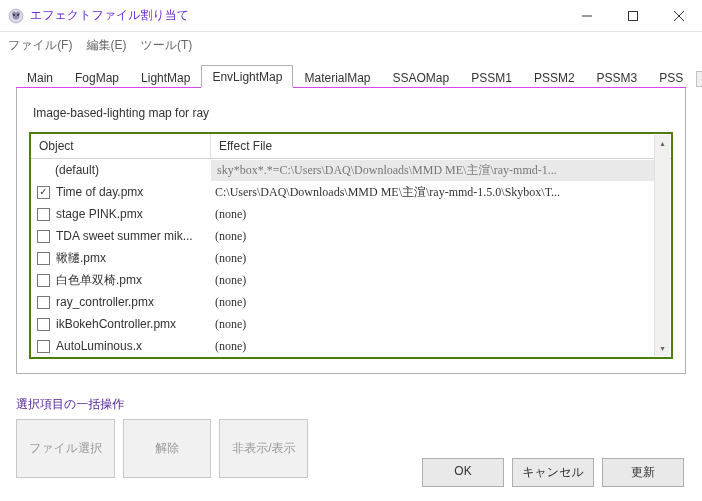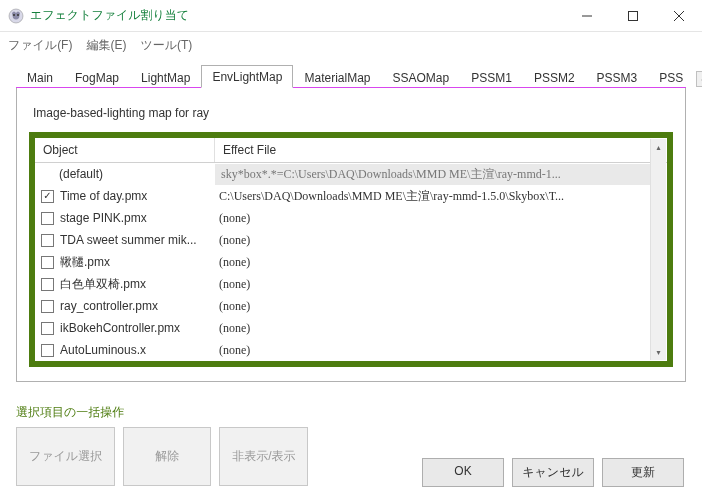--- a/index.html
+++ b/index.html
@@ -1,50 +1,50 @@
 <!DOCTYPE html>
 <html><head>
 <meta charset="utf-8">
 <style>
   * { box-sizing: border-box; margin: 0; padding: 0; font-family: "Yu Gothic UI", "Meiryo", "MS PGothic", sans-serif; font-size: 12px; }
   body { background: #fff; width: 702px; height: 501px; overflow: hidden; color: #333; }
   .titlebar { height: 32px; display: flex; align-items: center; padding: 0 0 0 8px; border-bottom: 1px solid #e5e5e5; }
   .titlebar .icon { width: 16px; height: 16px; margin-right: 6px; }
-  .titlebar .title { color: #15803d; flex: none; }
+  .titlebar .title { color: #6d28d9; flex: none; }
   .titlebar .spacer { flex: 1; }
   .winbtn { width: 46px; height: 32px; display: flex; align-items: center; justify-content: center; color: #333; }
   .menubar { height: 26px; display: flex; align-items: center; padding: 0 8px; gap: 14px; color: #666; font-size: 12px; }
   .menubar span { cursor: default; }
   .content { padding: 6px 16px 10px 16px; }
   .tabstrip { display: flex; align-items: flex-end; border-bottom: 1px solid #d946ef; position: relative; height: 24px; }
   .tab { padding: 4px 10px 3px 10px; color: #333; border: 1px solid transparent; border-bottom: none; position: relative; top: 1px; background: #fff; cursor: default; white-space: nowrap; }
   .tab.active { border-color: #b0b0b0; border-bottom: 1px solid #fff; z-index: 2; }
   .tab.inactive { background: transparent; }
   .tabscroll { display: flex; margin-left: auto; }
   .tabscroll .sb { width: 16px; height: 16px; border: 1px solid #c0c0c0; display: flex; align-items: center; justify-content: center; font-size: 8px; background: #f0f0f0; margin-left: 2px; }
   .panel { border: 1px solid #b0b0b0; border-top: none; padding: 12px 12px 14px 12px; }
   .desc { margin: 6px 0 12px 4px; color: #333; }
-  .grid { border: 6px solid #4d7c0f; position: relative; }
+  .grid { border: 2px solid #4d7c0f; position: relative; }
   .gridhead { display: flex; border-bottom: 1px solid #d0d0d0; background: #fff; }
   .gridhead .col { padding: 5px 8px; color: #333; }
   .col-obj { width: 180px; border-right: 1px solid #e0e0e0; }
   .col-eff { flex: 1; }
   .rows { max-height: 200px; overflow: hidden; }
   .row { display: flex; align-items: center; height: 22px; }
   .row .c1 { width: 180px; display: flex; align-items: center; padding-left: 6px; overflow: hidden; white-space: nowrap; }
   .row .c2 { flex: 1; padding-left: 4px; white-space: nowrap; overflow: hidden; text-overflow: ellipsis; font-family: Liberation Serif, serif; }
   .row.defaultrow .c2 { background: #e9e9e9; color: #777; margin: 1px 2px 1px 0; padding: 2px 6px; }
   .row .name { overflow: hidden; text-overflow: ellipsis; white-space: nowrap; }
   .chk { width: 13px; height: 13px; border: 1px solid #777; margin-right: 6px; flex: none; display: flex; align-items: center; justify-content: center; background: #fff; }
   .chk.checked::after { content: "✓"; font-size: 10px; color: #333; line-height: 1; }
   .vscroll { position: absolute; right: 1px; top: 1px; bottom: 1px; width: 16px; background: #f0f0f0; display: flex; flex-direction: column; border-left: 1px solid #e0e0e0; }
   .vscroll .arr { height: 16px; display: flex; align-items: center; justify-content: center; font-size: 8px; color: #666; }
   .vscroll .thumb { flex: 1; }
   .batch { margin-top: 12px; padding: 0 16px; }
-  .batch .label { color: #4d7c0f; margin-bottom: 6px; }
+  .batch .label { color: #4c1d95; margin-bottom: 6px; }
   .batch .btns { display: flex; gap: 8px; }
   .btn { border: 1px solid #c8c8c8; background: #f1f1f1; padding: 20px 12px; color: #999; min-width: 88px; text-align: center; cursor: default; }
   .footer { position: absolute; right: 18px; bottom: 14px; display: flex; gap: 8px; }
   .fbtn { border: 1px solid #aeaeae; background: #e9e9e9; padding: 5px 0; min-width: 82px; text-align: center; color: #333; cursor: default; }
   .indent { width: 18px; flex: none; }
 </style>
 </head>
 <body>
 
 <div class="titlebar">

